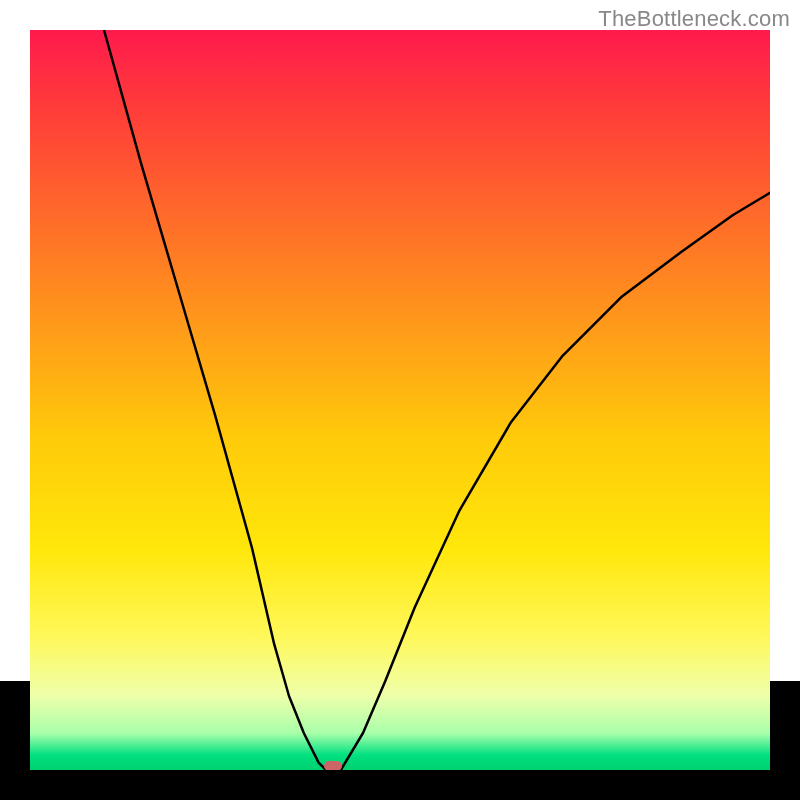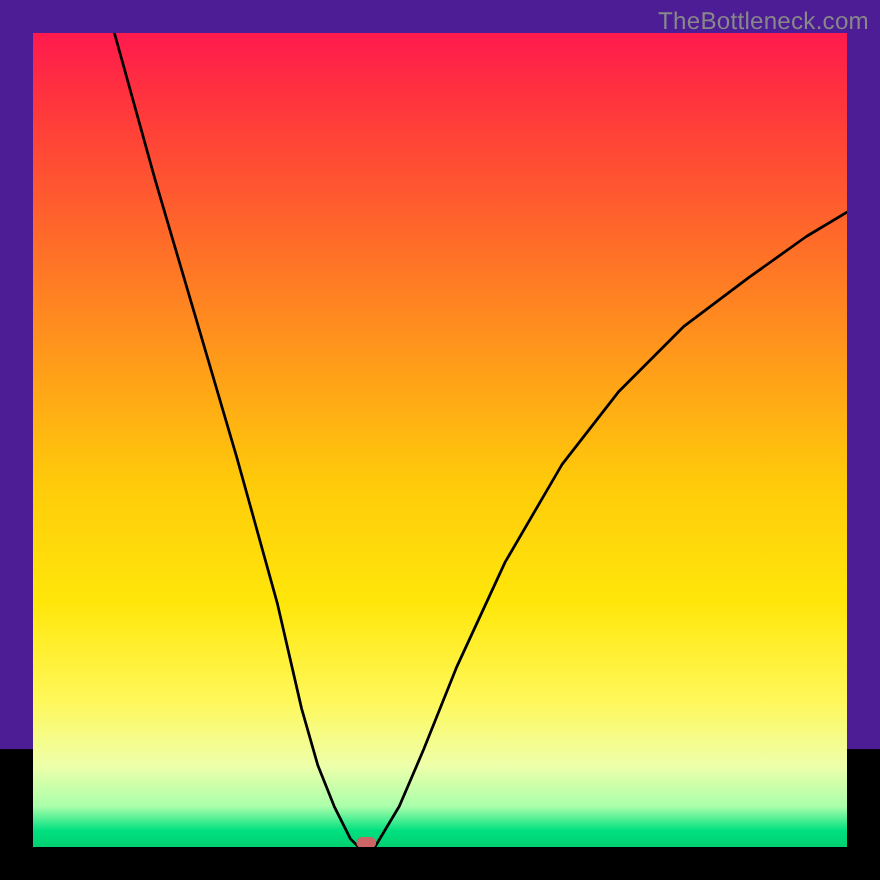--- a/index.html
+++ b/index.html
@@ -10,21 +10,21 @@
     background: #000;
     position: relative;
     font-family: Arial, sans-serif;
   }
   .frame {
     position: absolute;
     top: 0;
     left: 0;
     width: 800px;
     height: 681px;
-    background: #4c1d95;
+    background: #ffffff;
   }
   .plot-area {
     position: absolute;
     top: 30px;
     left: 30px;
     width: 740px;
     height: 740px;
     overflow: hidden;
   }
   .gradient-bg {

